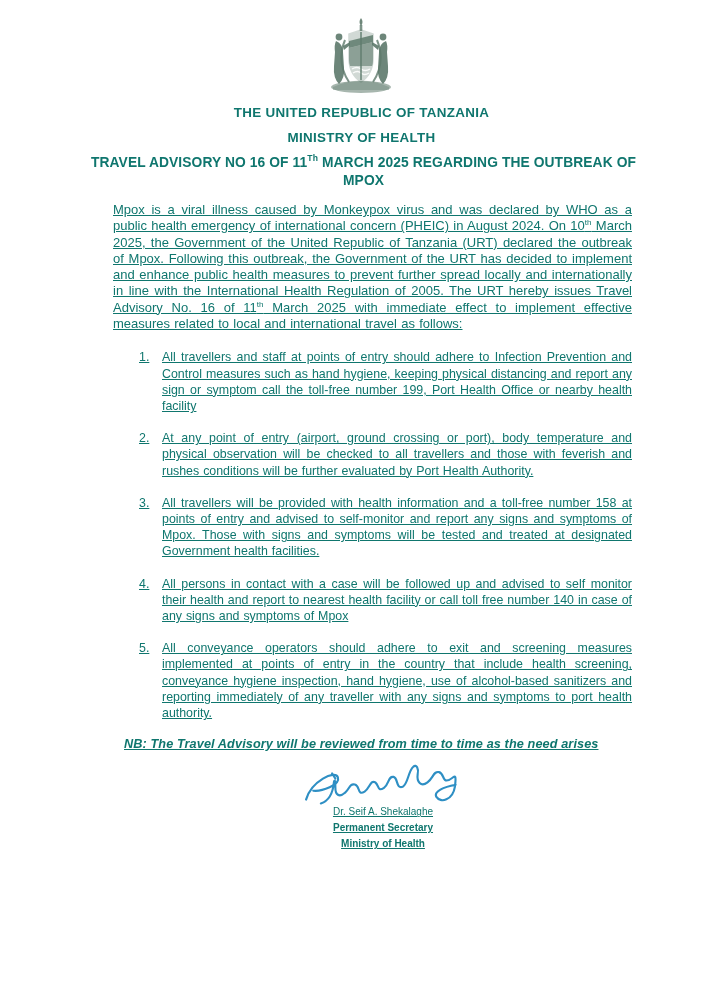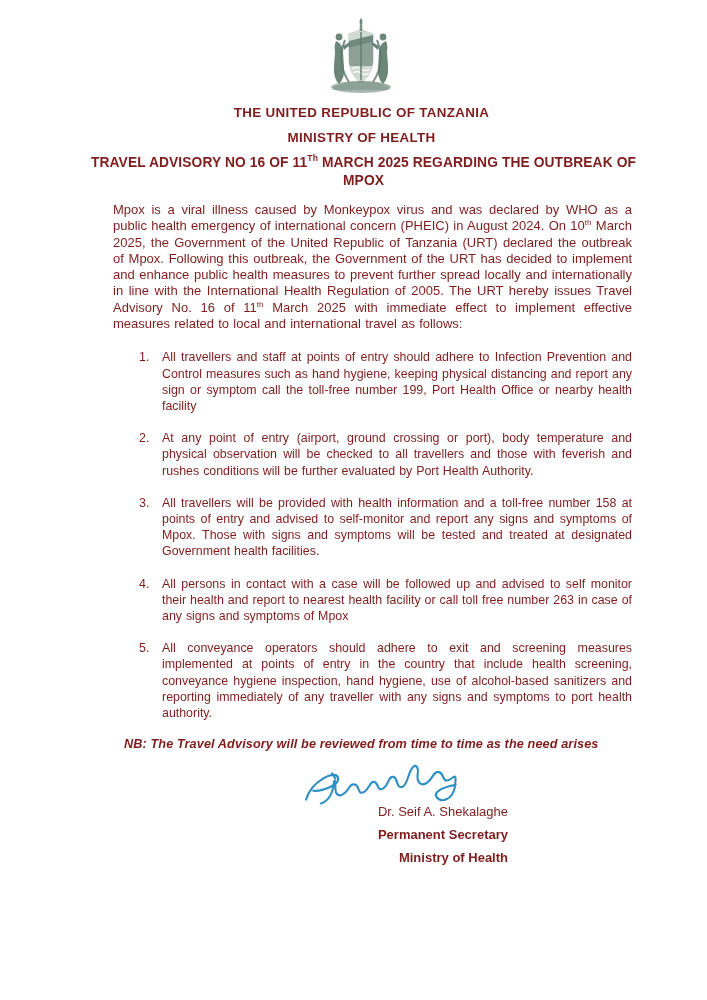--- a/index.html
+++ b/index.html
@@ -1,39 +1,39 @@
 <!DOCTYPE html>
 <html><head>
 <meta charset="utf-8">
 <style>
   html, body { margin:0; padding:0; background:#ffffff; }
   .page {
     position:relative; width:707px; height:914px; background:#ffffff;
-    font-family:"Liberation Sans", sans-serif; color:#7f1d1d; overflow:hidden;border-radius:16px;
+    font-family:"Liberation Sans", sans-serif; color:#0f766e; overflow:hidden;border-radius:16px;
   }
   
   .doc-header { position:absolute; left:0; top:14px; width:707px; text-align:center; }
   .emblem-wrap { width:84px; height:82px; margin:0 auto; transform:translateX(7px); }
   .h-country { margin-top:9px; font-size:13.4px; font-weight:bold; letter-spacing:0.3px; transform:translateX(8px); }
   .h-ministry { margin-top:10px; font-size:13.4px; font-weight:bold; letter-spacing:0.3px; transform:translateX(8px); }
   .doc-title { width:560px; margin:9px auto 0; font-size:13.8px; font-weight:bold; line-height:18px; text-align:center; transform:translateX(10px); letter-spacing:0.1px; }
   .doc-title sup, .para sup { font-size:0.62em; vertical-align:super; line-height:0; }
   
-  .content { position:absolute; left:113px; top:202px; width:519px; }
+  .content { position:absolute; left:113px; top:202px; width:519px;text-decoration:underline; }
   .para { font-size:13px; line-height:16.3px; text-align:justify; word-spacing:0.6px; }
   .advisory-list { margin-top:17px; }
   .list-item { display:flex; margin:0 0 16px 26px; font-size:12.4px; line-height:16.2px; }
   .list-item .num { flex:none; width:23px; }
   .list-item .itxt { flex:1; text-align:justify; word-spacing:0.5px; }
   .nb-note { margin-top:11px; margin-left:11px; font-size:12.7px; font-weight:bold; font-style:italic; letter-spacing:0.1px; }
   
-  .sig-block { width:250px; margin:10px 0 0 145px; text-align:right; font-size:13px; line-height:16px; }
+  .sig-block { width:250px; margin:10px 0 0 145px; text-align:center; font-size:10px; line-height:16px; }
   .sig-ink { display:block; margin:0 auto -9px auto; }
   .sig-name { margin-top:0; }
-  .sig-role, .sig-ministry { font-weight:bold;margin-top:7px; }
+  .sig-role, .sig-ministry { font-weight:bold; }
 </style>
 </head>
 <body>
 
 <div class="page">
 
   <div class="doc-header">
 
     <div class="emblem-wrap">
       
@@ -92,21 +92,21 @@
         <div class="list-item">
           <span class="num">2.</span>
           <div class="itxt">At any point of entry (airport, ground crossing or port), body temperature and physical observation will be checked to all travellers and those with feverish and rushes conditions will be further evaluated by Port Health Authority.</div>
         </div>
         <div class="list-item">
           <span class="num">3.</span>
           <div class="itxt">All travellers will be provided with health information and a toll-free number 158 at points of entry and advised to self-monitor and report any signs and symptoms of Mpox. Those with signs and symptoms will be tested and treated at designated Government health facilities.</div>
         </div>
         <div class="list-item">
           <span class="num">4.</span>
-          <div class="itxt">All persons in contact with a case will be followed up and advised to self monitor their health and report to nearest health facility or call toll free number 263 in case of any signs and symptoms of Mpox</div>
+          <div class="itxt">All persons in contact with a case will be followed up and advised to self monitor their health and report to nearest health facility or call toll free number 140 in case of any signs and symptoms of Mpox</div>
         </div>
         <div class="list-item">
           <span class="num">5.</span>
           <div class="itxt">All conveyance operators should adhere to exit and screening measures implemented at points of entry in the country that include health screening, conveyance hygiene inspection, hand hygiene, use of alcohol-based sanitizers and reporting immediately of any traveller with any signs and symptoms to port health authority.</div>
         </div>
       </div>
 
     <div class="nb-note">NB: The Travel Advisory will be reviewed from time to time as the need arises</div>
 
     <div class="sig-block">

